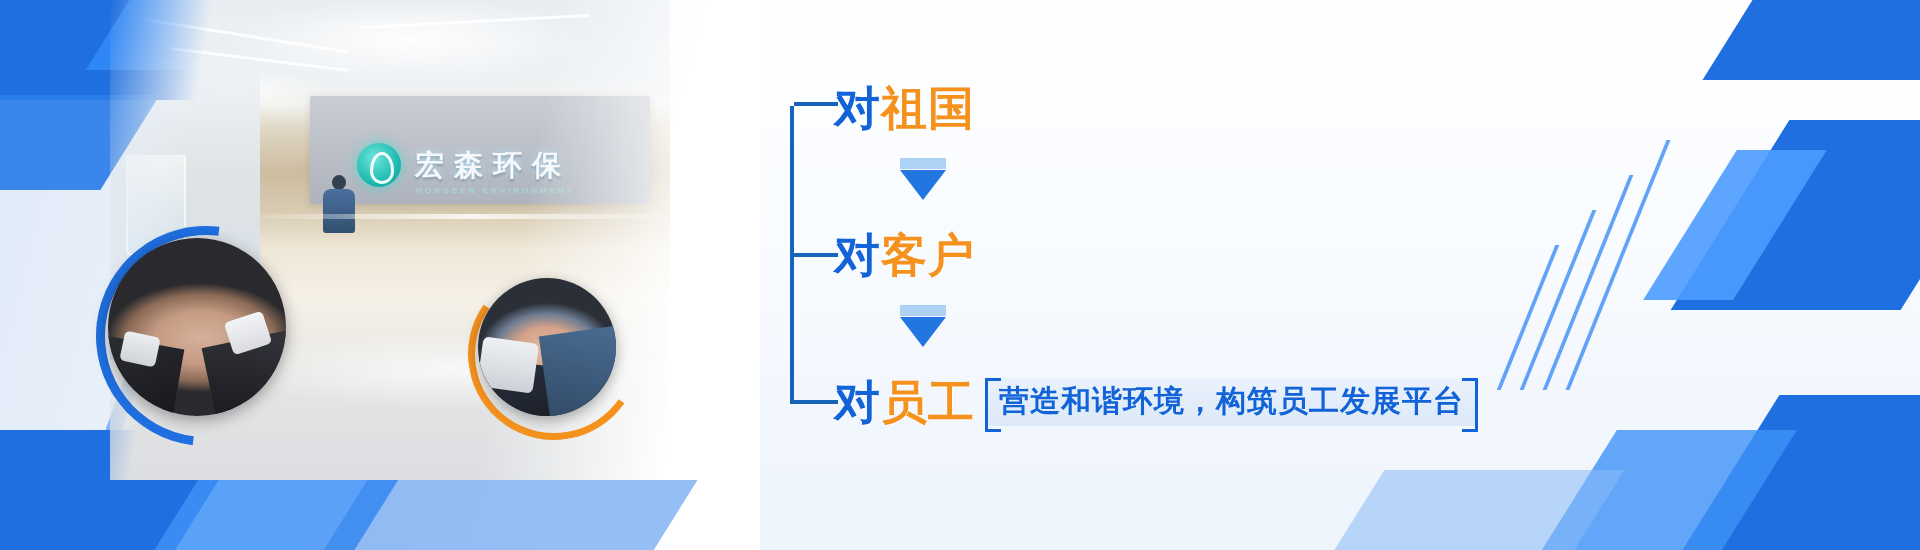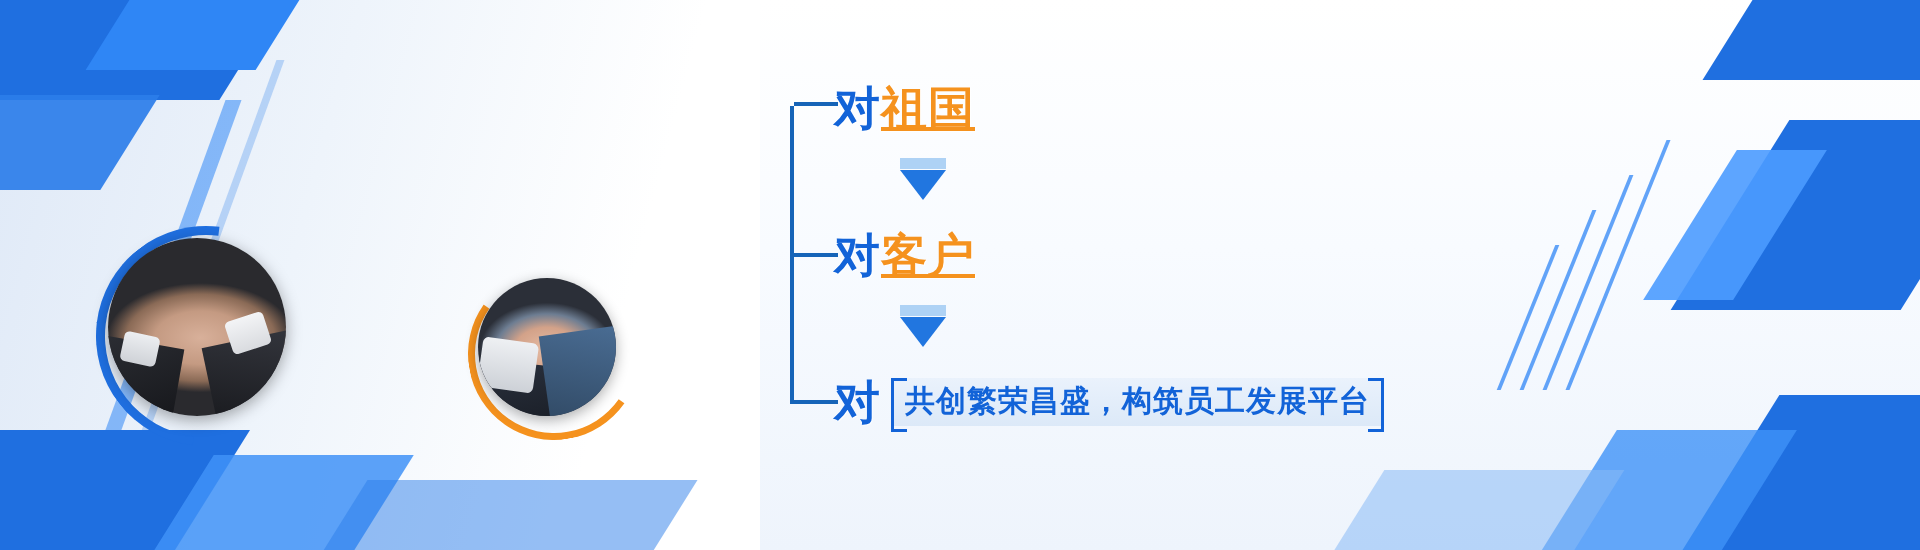--- a/index.html
+++ b/index.html
@@ -295,21 +295,20 @@
     letter-spacing:1px;white-space:nowrap;
     display:flex;align-items:baseline;
   }
   .lead .blue{
     color:#1263d8;
     text-shadow:1px 1px 0 rgba(255,255,255,.8);
   }
   .lead .orange{
     color:#f5921e;
     text-shadow:1px 1px 0 rgba(255,255,255,.8);
-    text-decoration:underline;
   }
 
   .chip{
     margin-left:10px;
     position:relative;
     padding:6px 14px 7px 14px;
     background:linear-gradient(180deg,#eaf2fc,#dce9f8);
     white-space:nowrap;
     font-size:30px;font-weight:800;color:#1263d8;
     letter-spacing:1px;line-height:1.15;
@@ -356,20 +355,40 @@
   <div class="shape tr-block2"></div>
   <div class="shape br-block"></div>
   <div class="shape br-block2"></div>
   <div class="shape br-block3"></div>
 
   <div class="rline" style="right:300px;top:140px;height:250px;"></div>
   <div class="rline" style="right:330px;top:175px;height:215px;"></div>
   <div class="rline" style="right:360px;top:210px;height:180px;"></div>
   <div class="rline" style="right:390px;top:245px;height:145px;"></div>
 
+  <div class="photo">
+    <div class="photo-inner">
+      <div class="left-wall">
+        <div class="glass"></div>
+      </div>
+      <div class="ceil-line" style="left:30px;top:34px;width:210px;transform:rotate(9deg);"></div>
+      <div class="ceil-line" style="left:60px;top:58px;width:180px;transform:rotate(7deg);"></div>
+      <div class="ceil-line" style="left:250px;top:20px;width:230px;transform:rotate(-3deg);"></div>
+      <div class="wall-panel"></div>
+      <div class="logo-circle"></div>
+      <div class="sign-text">宏森环保</div>
+      <div class="sign-sub">HONGSEN  ENVIRONMENT</div>
+      <div class="recept-person">
+        <div class="head"></div>
+        <div class="body"></div>
+      </div>
+      <div class="counter-edge"></div>
+      <div class="floor-shine"></div>
+    </div>
+  </div>
 
   <div class="circ-ring ring-blue"></div>
   <div class="circ handshake">
     <div class="armL"></div>
     <div class="armR"></div>
     <div class="cuff"></div>
     <div class="cuff2"></div>
   </div>
 
   <div class="circ-ring ring-orange"></div>
@@ -407,18 +426,19 @@
     </div>
 
     <div class="arrow a2">
       <div class="bar"></div>
       <div class="tri"></div>
     </div>
 
     <div class="row row3">
       <div class="lead">
         <span class="blue">对</span>
+        <span class="orange">员工</span>
       </div>
-      <div class="chip">共创繁荣昌盛，构筑员工发展平台</div>
+      <div class="chip">营造和谐环境，构筑员工发展平台</div>
     </div>
 
   </div>
 </div>
 
 </body></html>

